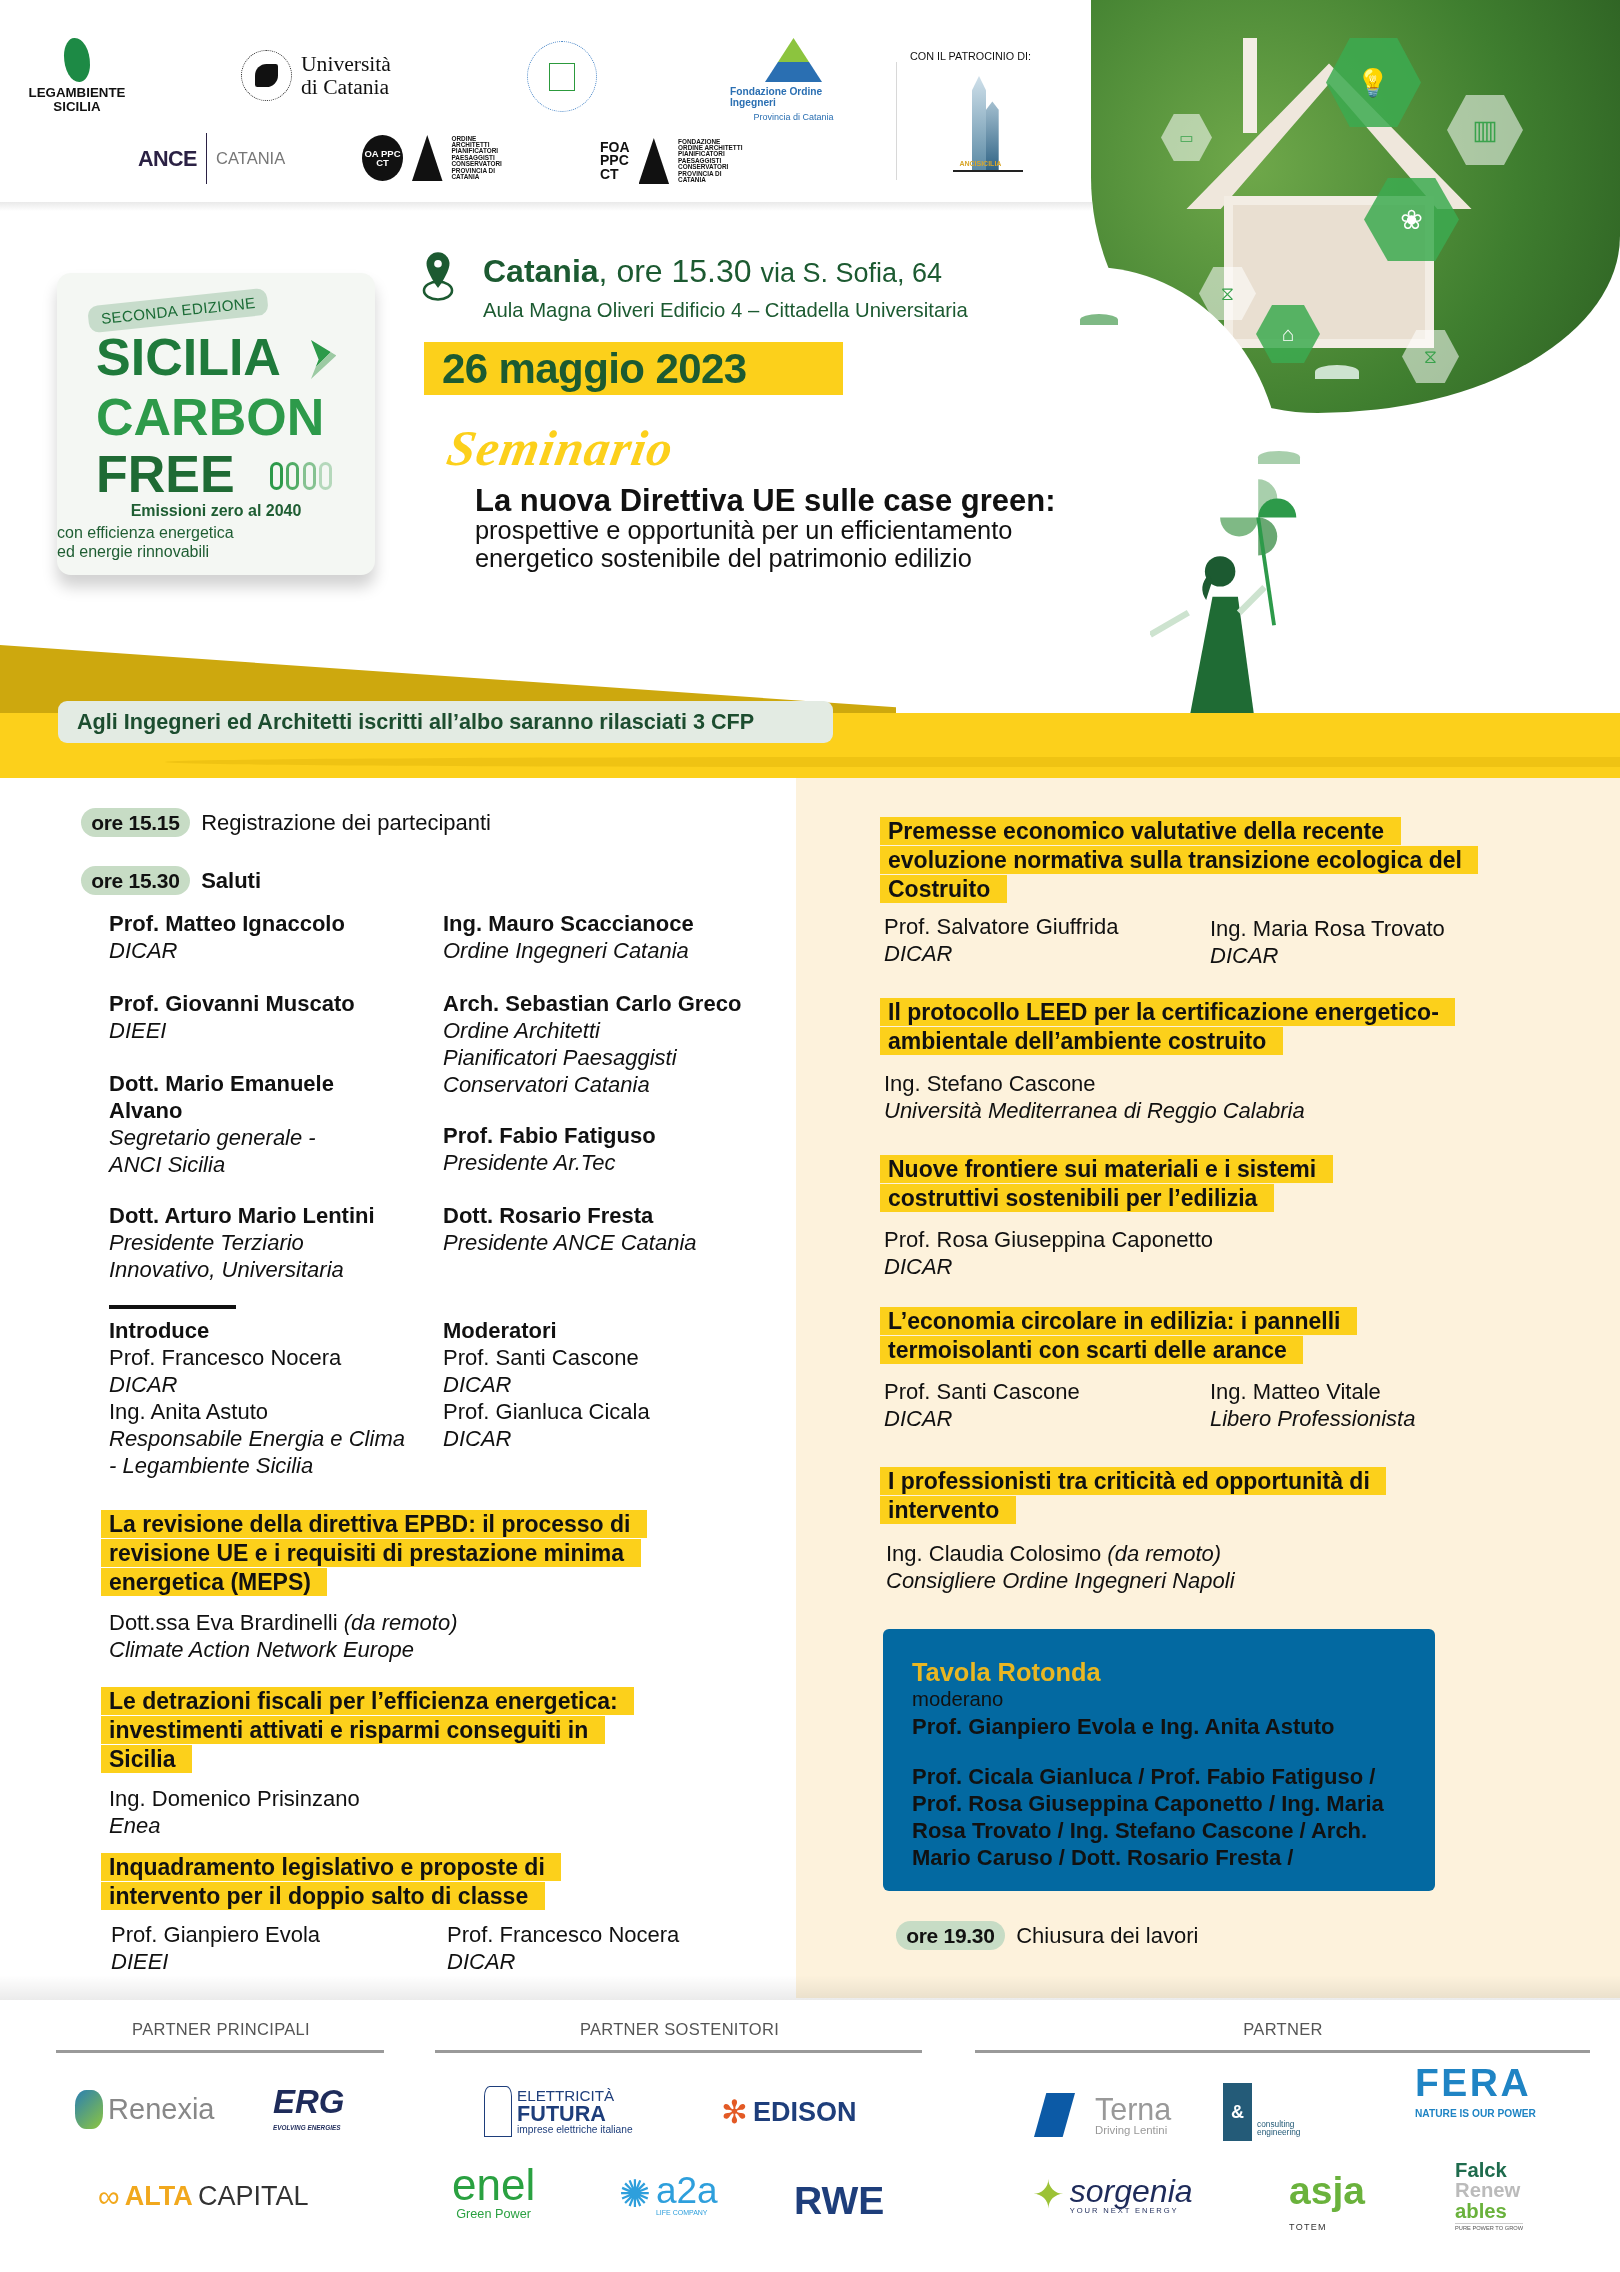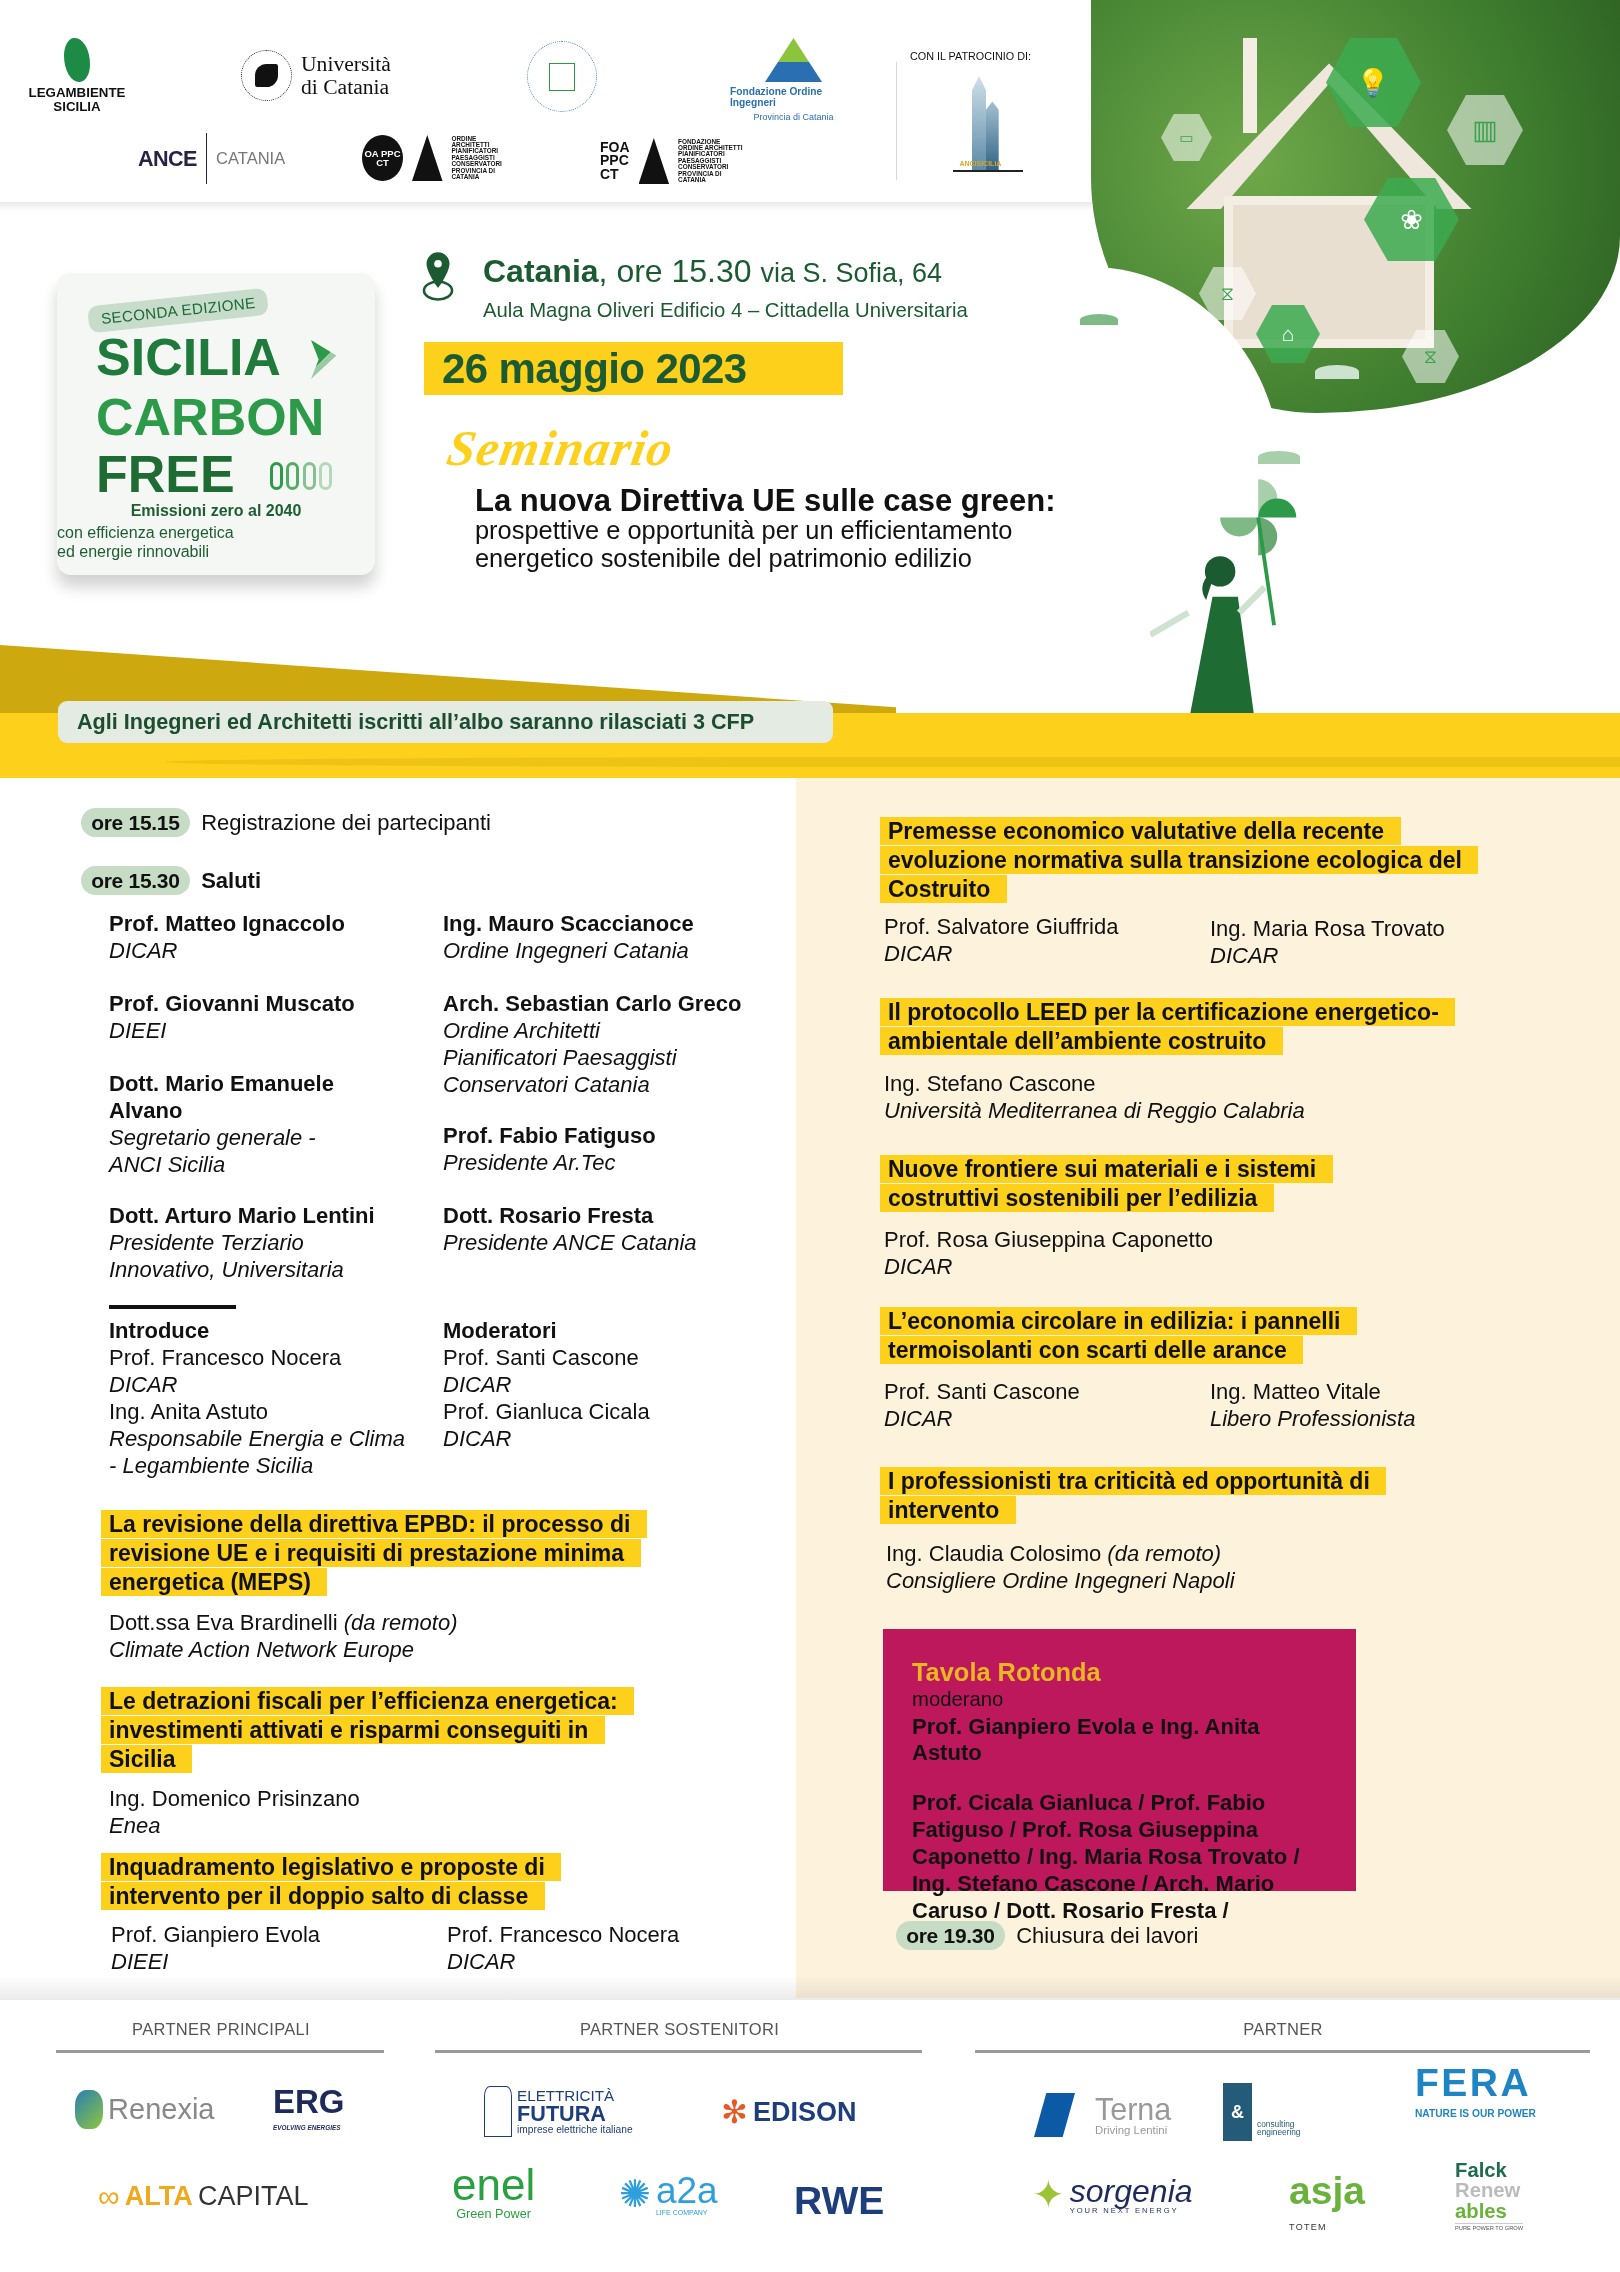--- a/index.html
+++ b/index.html
@@ -104,21 +104,21 @@
 
   .person { position: absolute; font-size: 22px; line-height: 27px; }
   .person .n { font-weight: 700; color: #111; display: block; }
   .person .r { font-style: italic; color: #111; display: block; }
   .person .rm { font-style: italic; font-weight: 400; }
   .divider-bar { position: absolute; left: 108px; top: 1305px; width: 127px; height: 3.8px; background: #111; }
 
   .hl { position: absolute; font-size: 23px; font-weight: 700; line-height: 29px; color: #111; }
   .hl span { background: #fcd01b; padding: 1.3px 16.5px 1.3px 7.6px; margin-left: -7.6px; -webkit-box-decoration-break: clone; box-decoration-break: clone; }
 
-  .tavola { position: absolute; left: 883px; top: 1629px; width: 473px; height: 262px; background: #be185d; padding: 29px 29px; }
+  .tavola { position: absolute; left: 883px; top: 1629px; width: 552px; height: 262px; background: #0369a1; padding: 29px 29px; border-radius: 6px; }
   .tavola .t { font-size: 25.4px; font-weight: 700; color: #e9b722; }
   .tavola .m { font-size: 20.3px; color: #111; margin-top: 1.3px; }
   .tavola .mods { font-size: 22px; font-weight: 700; color: #111; margin-top: 2.5px; }
   .tavola .part { font-size: 22px; font-weight: 700; color: #111; line-height: 27px; margin-top: 23px; }
 
   
   .p-head { position: absolute; top: 2020px; font-size: 16.5px; color: #555; letter-spacing: 0.3px; text-align: center; }
   .p-line { position: absolute; top: 2050px; height: 3.2px; background: #9a9a9a; }
   .plogo { position: absolute; display: flex; align-items: center; gap: 5.1px; white-space: nowrap; }
 </style>
@@ -418,21 +418,21 @@
 <div class="p-head" style="left:435px;width:489px;">PARTNER SOSTENITORI</div>
 <div class="p-line" style="left:435px;width:487px;"></div>
 <div class="p-head" style="left:975px;width:616px;">PARTNER</div>
 <div class="p-line" style="left:975px;width:615px;"></div>
 
 <div class="plogo" style="left:75px;top:2090px;">
   <span style="width:28px;height:39px;background:linear-gradient(135deg,#2a7fb2,#8dc63f);border-radius:40%;display:inline-block;"></span>
   <span style="font-size:29px;color:#888;">Renexia</span>
 </div>
 <div class="plogo" style="left:273px;top:2083px;flex-direction:column;gap:2.5px;align-items:flex-start;">
-  <span style="font-size:33px;font-weight:700;color:#1e2b5a;text-align:right;">ERG</span>
+  <span style="font-size:33px;font-style:italic;font-weight:700;color:#1e2b5a;text-align:right;">ERG</span>
   <span style="font-size:6.4px;font-style:italic;font-weight:700;color:#1e2b5a;">EVOLVING ENERGIES</span>
 </div>
 <div class="plogo" style="left:98px;top:2179px;">
   <span style="font-size:30.5px;color:#f1a81d;">∞</span>
   <span style="font-size:27px;font-weight:700;color:#f1a81d;">ALTA</span>
   <span style="font-size:27px;color:#333;">CAPITAL</span>
 </div>
 
 <div class="plogo" style="left:484px;top:2086px;">
   <span style="width:28px;height:51px;border:1.3px solid #1e3e7b;border-radius:20% 20% 0 0;display:inline-block;"></span>

